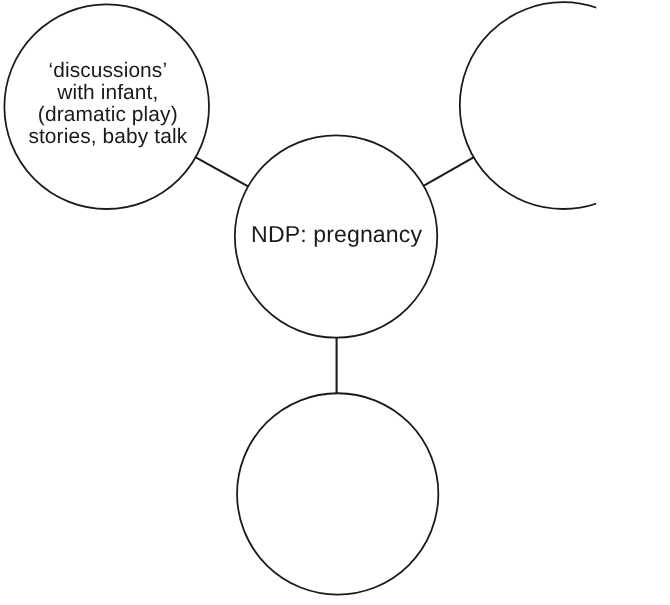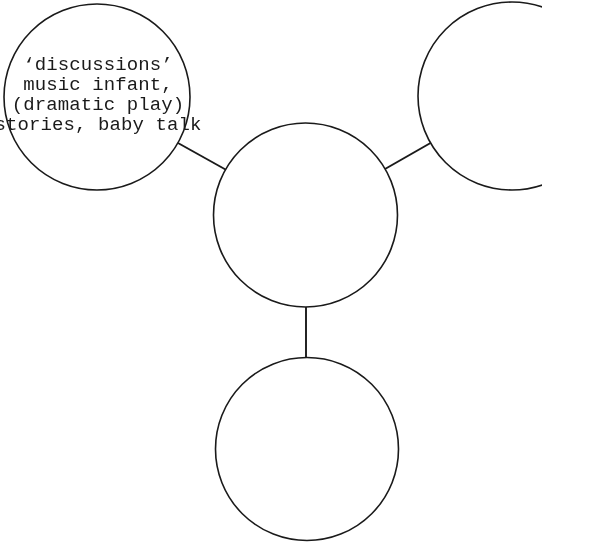--- a/index.html
+++ b/index.html
@@ -1,21 +1,21 @@
 <!DOCTYPE html>
 <html><head>
 <meta charset="utf-8">
 <style>
   html, body { margin: 0; padding: 0; background: #ffffff; }
   .canvas {
     position: relative;
     width: 542px;
     height: 550px;
     background: #ffffff;
-    font-family: Liberation Mono, monospace;
+    font-family: Liberation Sans, sans-serif;
     color: #1a1a1a;
     overflow: hidden;
   }
   .diagram-svg {
     position: absolute;
     left: 0; top: 0;
     width: 609px; height: 550px;
   }
   .diagram-svg circle {
     fill: #ffffff;
@@ -51,21 +51,22 @@
     <line x1="306" y1="307" x2="306" y2="357.5"></line>
 
     <circle cx="97" cy="97" r="93"></circle>
     <circle cx="512" cy="96" r="94"></circle>
     <circle cx="305.5" cy="215" r="92"></circle>
     <circle cx="307" cy="449" r="91.5"></circle>
   </svg>
 
   <div class="label label-dramatic">
     <div>‘discussions’</div>
-    <div>music infant,</div>
+    <div>with infant,</div>
     <div>(dramatic play)</div>
     <div>stories, baby talk</div>
   </div>
 
 
+  <div class="label label-center">NDP: pregnancy</div>
 
 
 </div>
 
 </body></html>

